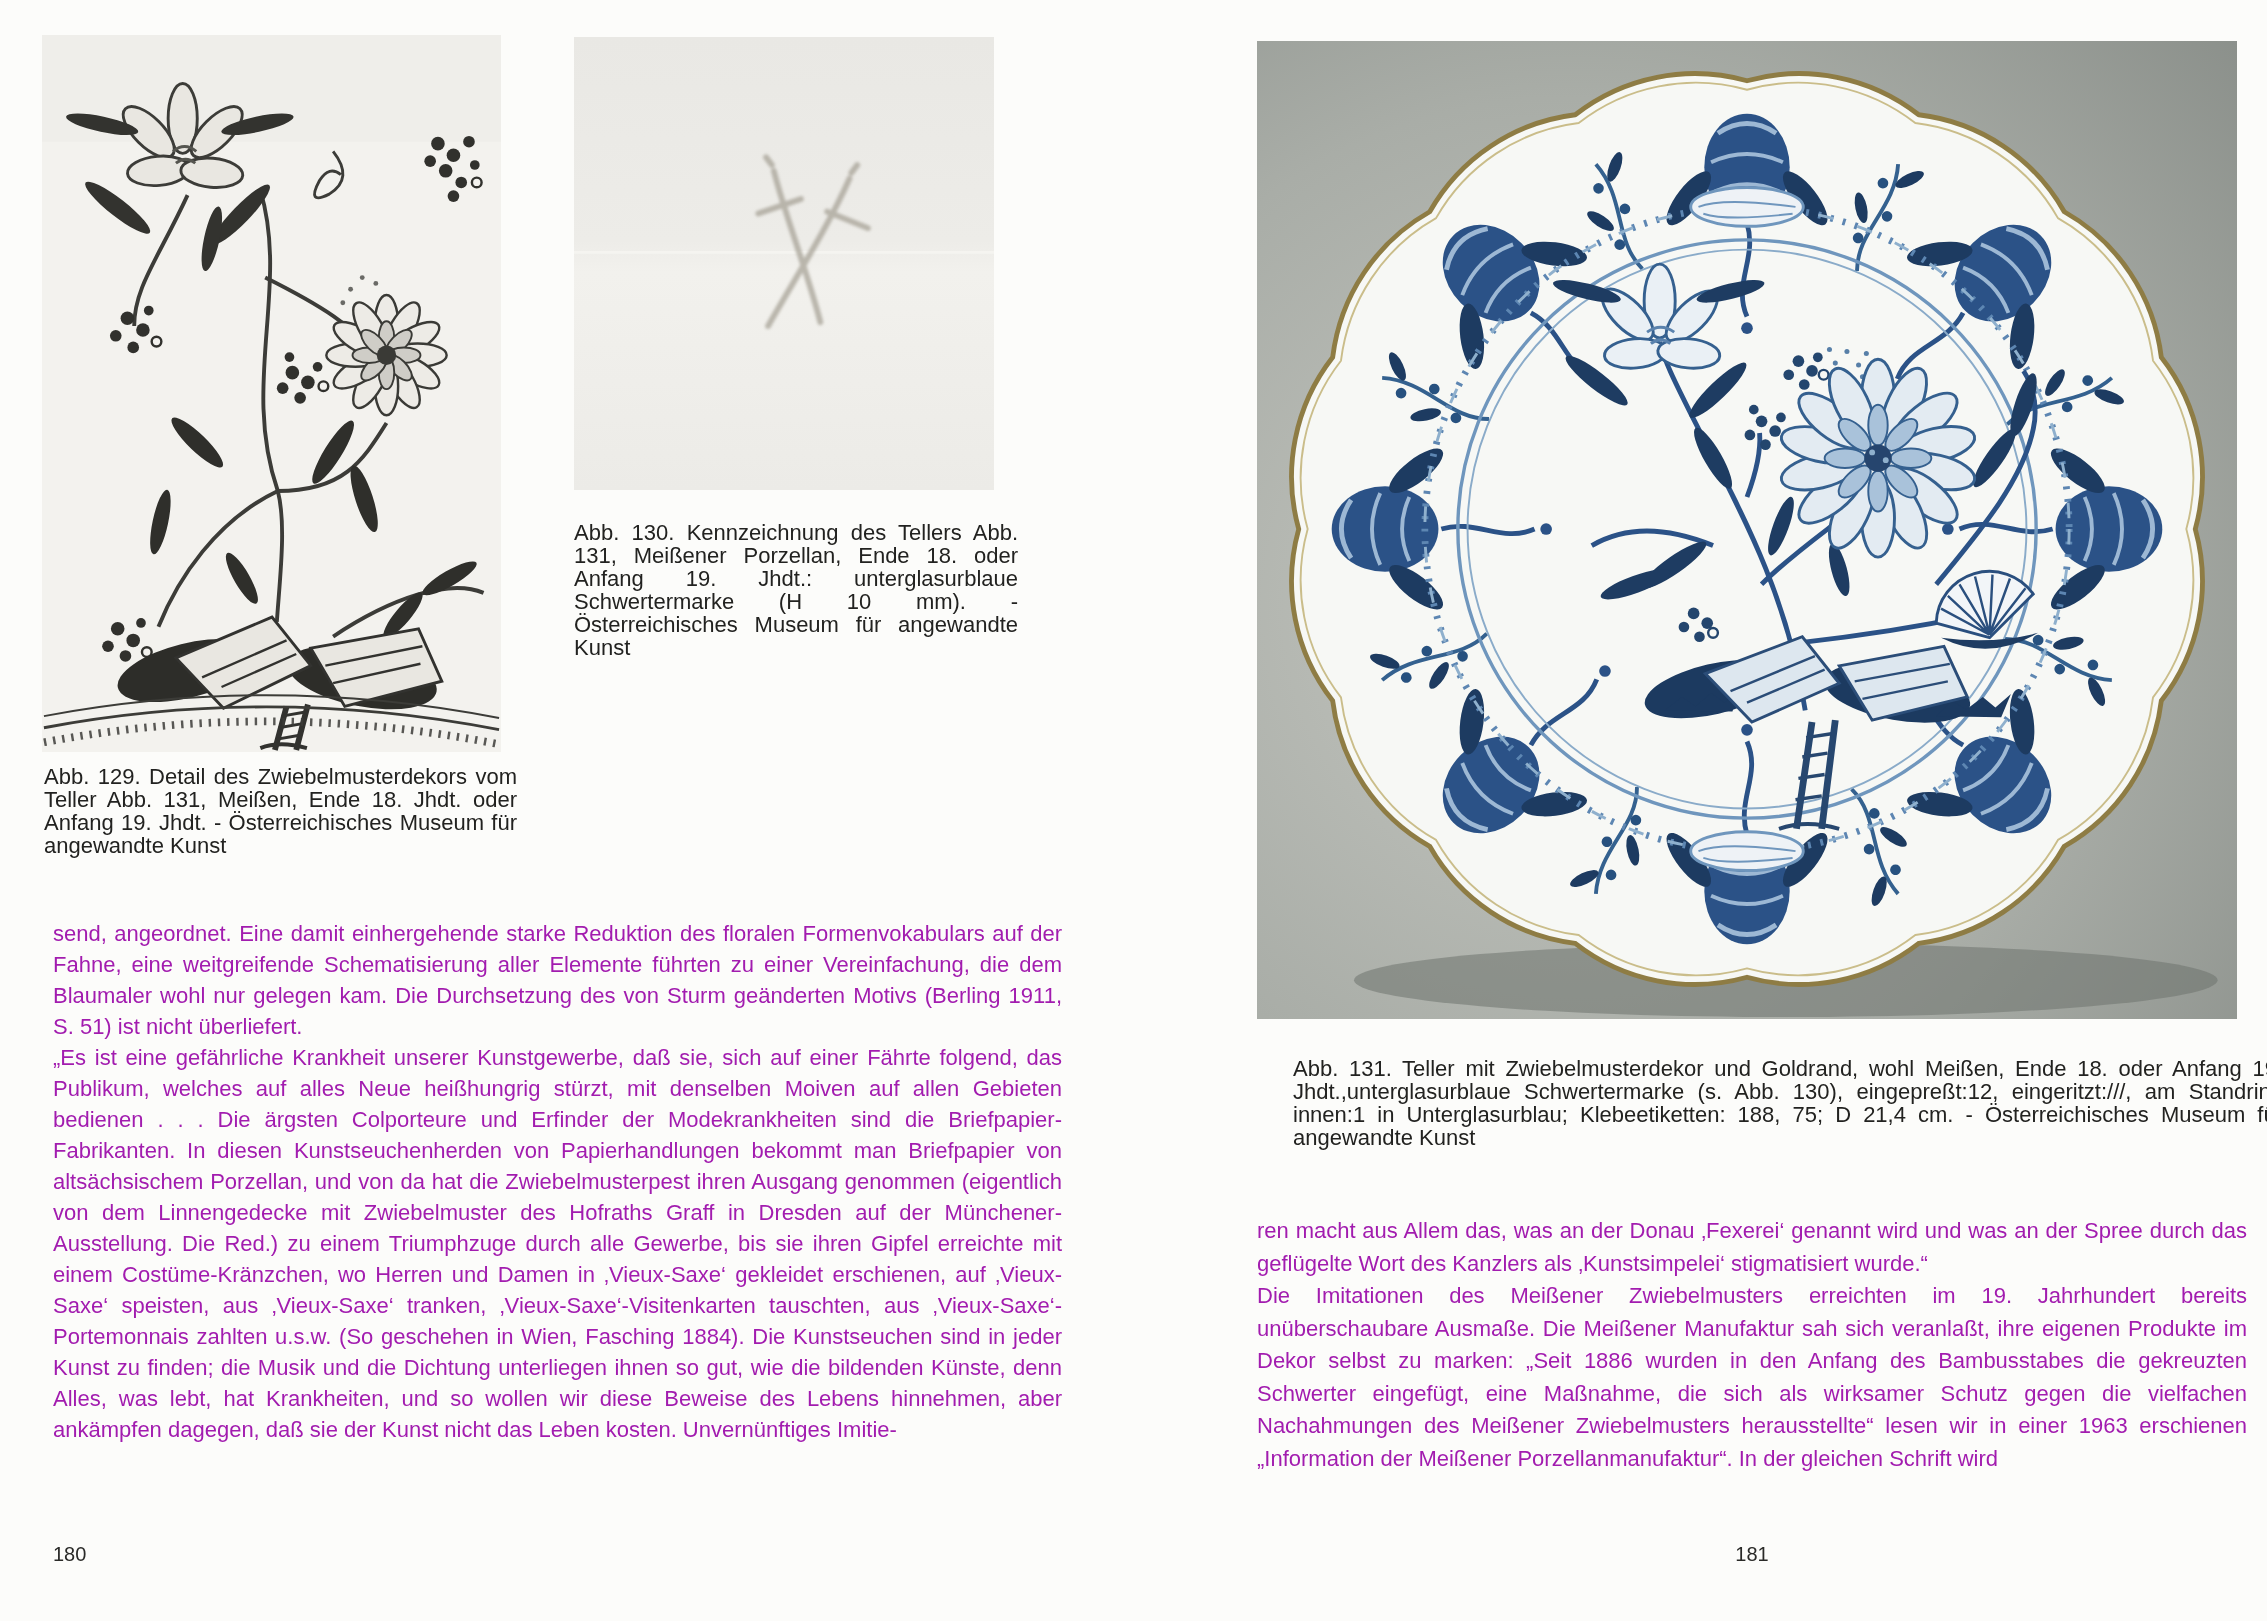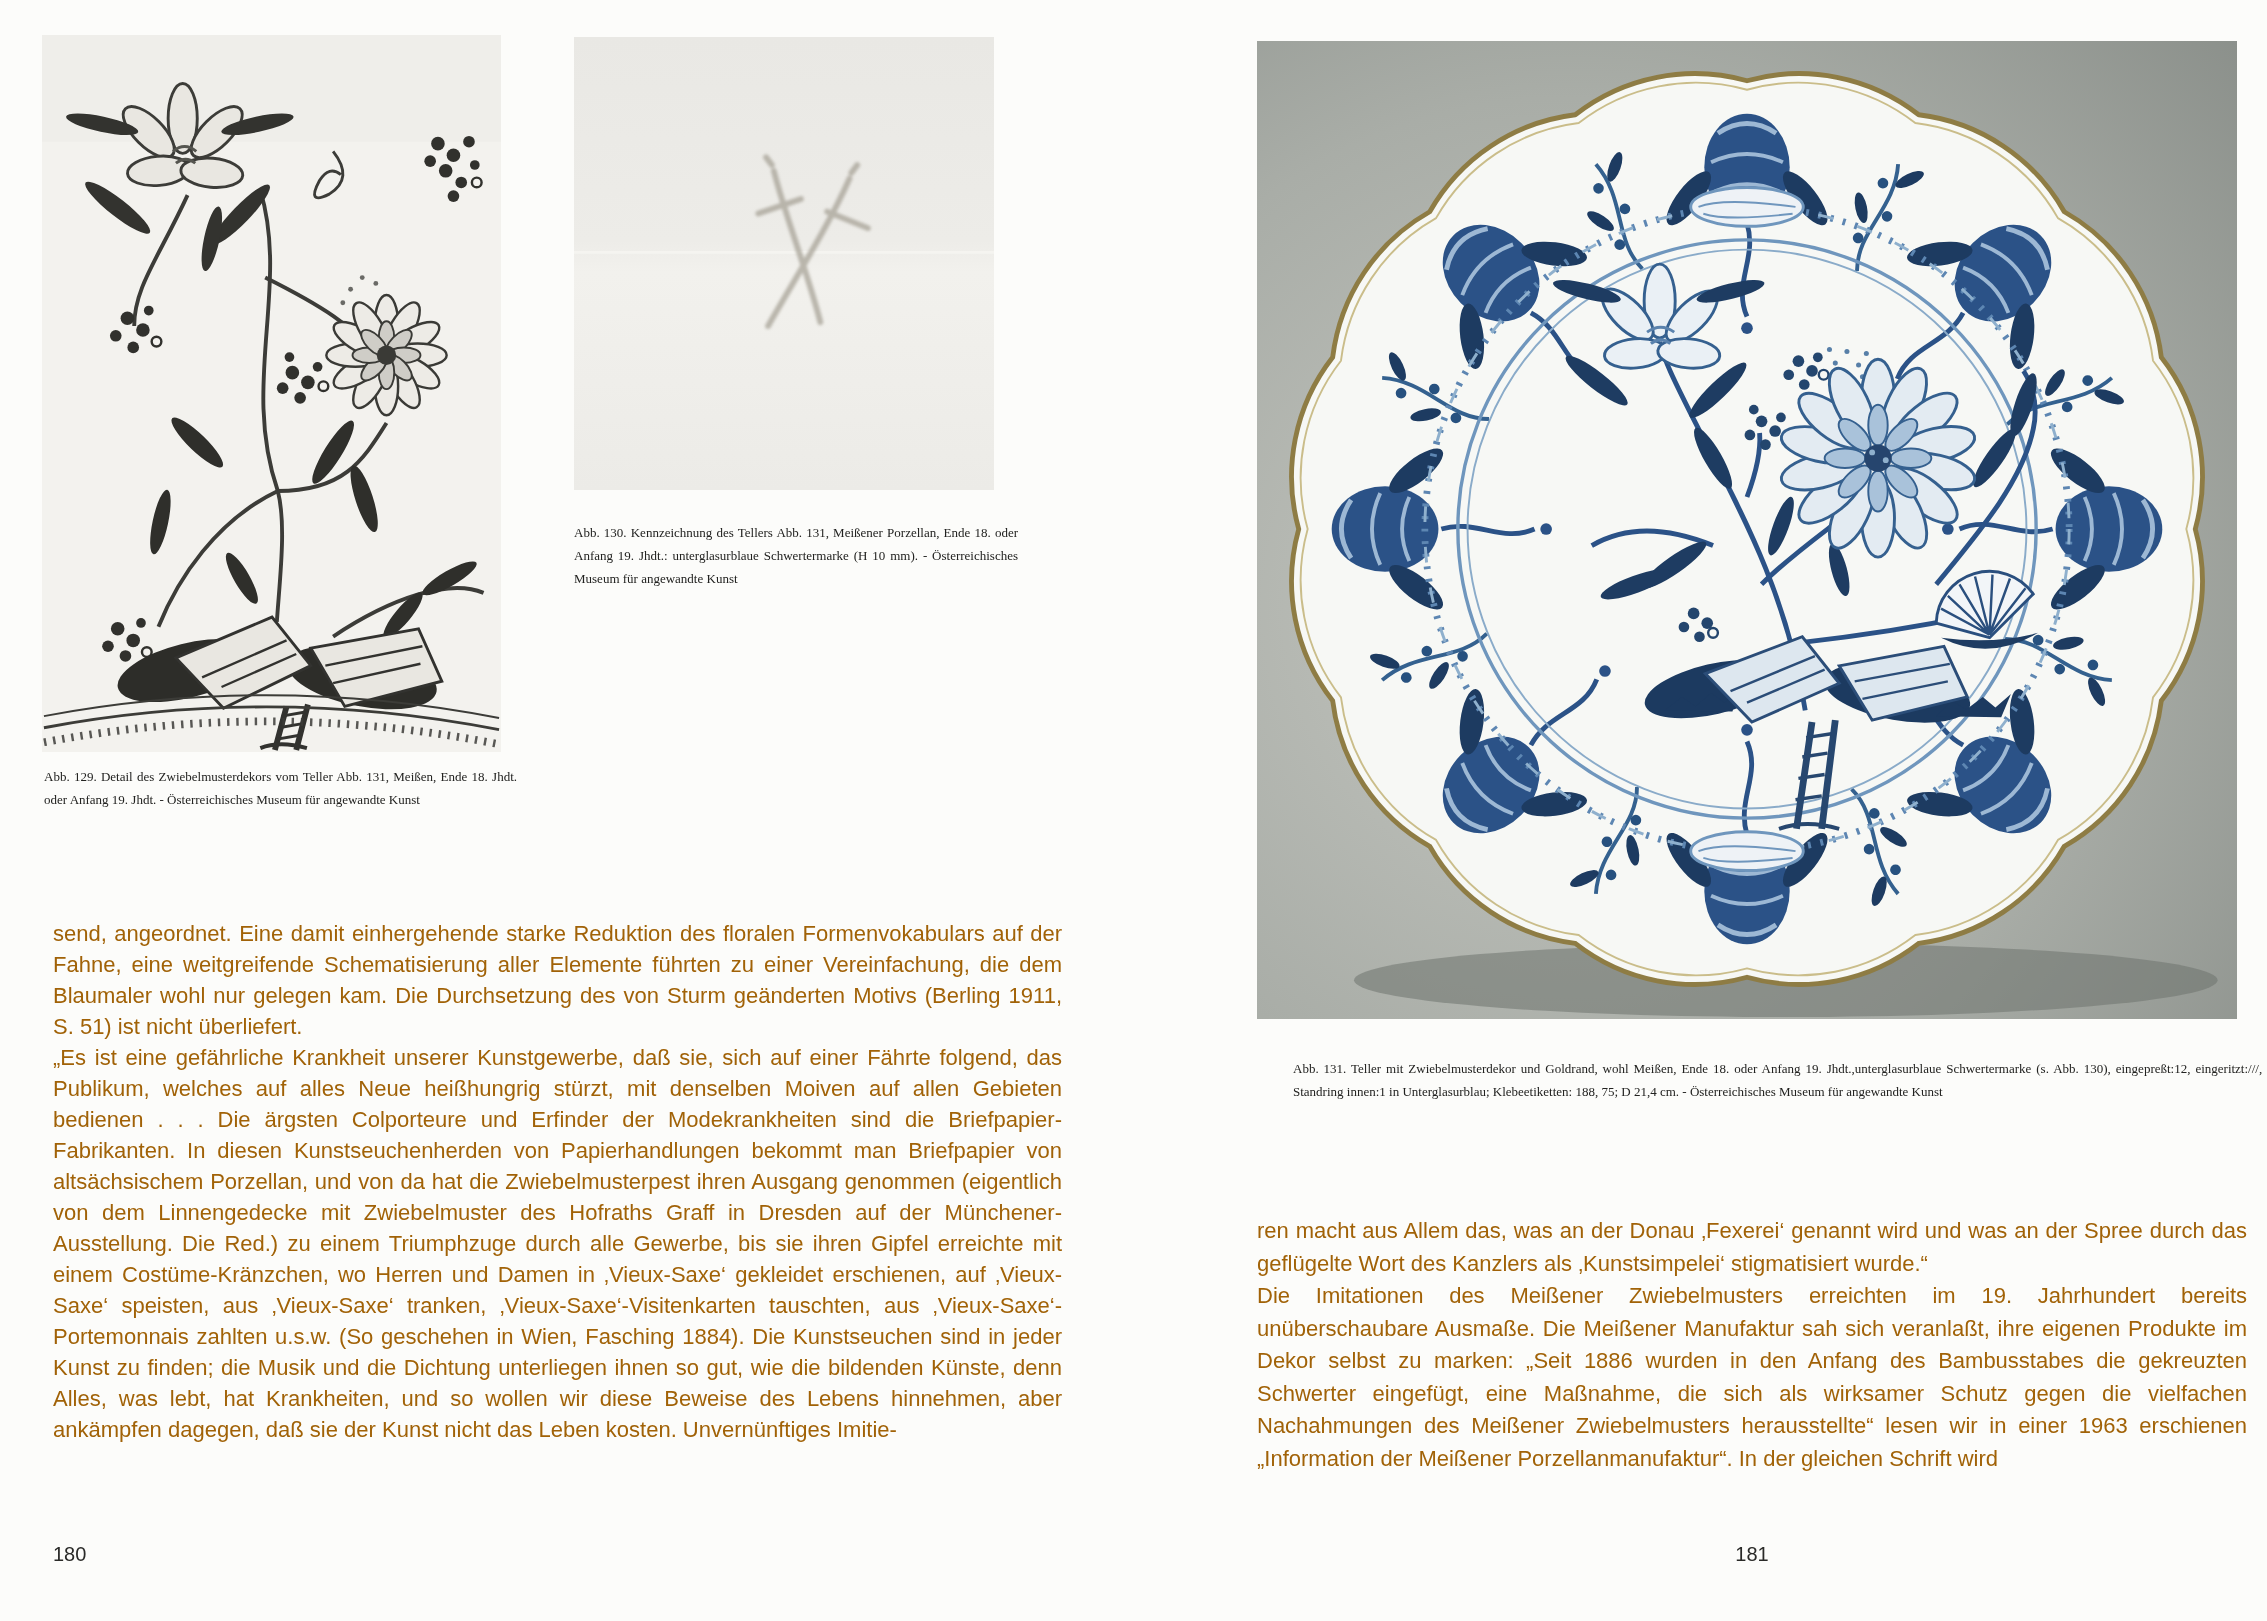--- a/index.html
+++ b/index.html
@@ -1,21 +1,21 @@
 <!DOCTYPE html>
 <html lang="de"><head>
 <meta charset="utf-8">
 <style>
   html,body{margin:0;padding:0;background:#e8e8e6;}
   #spread{position:relative;width:2268px;height:1621px;background:#fcfcfa;overflow:hidden;
           font-family:"Liberation Sans",sans-serif;color:#1c1c1a;}
   .fig{position:absolute;display:block;}
   .fig svg{display:block;width:100%;height:100%;}
-  .caption{position:absolute;font-size:13px;line-height:23px;text-align:justify;color:#222220;font-family:Liberation Serif, serif;}
-  .bodytext{position:absolute;text-align:justify;color:#a16207;}
+  .caption{position:absolute;font-size:22px;line-height:23px;text-align:justify;color:#222220;}
+  .bodytext{position:absolute;text-align:justify;color:#a21caf;}
   .bodytext p{margin:0;}
   #left-body{left:53px;top:918px;width:1009px;font-size:22px;line-height:31px;}
   #right-body{left:1257px;top:1215px;width:990px;font-size:22px;line-height:32.5px;}
   .pagenum{position:absolute;font-size:20px;color:#2a2a28;}
   #pagenum-left{left:53px;top:1543px;}
   #pagenum-right{left:1257px;top:1543px;width:990px;text-align:center;}
   #cap-129{left:44px;top:765px;width:473px;}
   #cap-130{left:574px;top:521px;width:444px;}
   #cap-131{left:1257px;top:1057px;width:990px;margin-left:36px;}
 </style>

